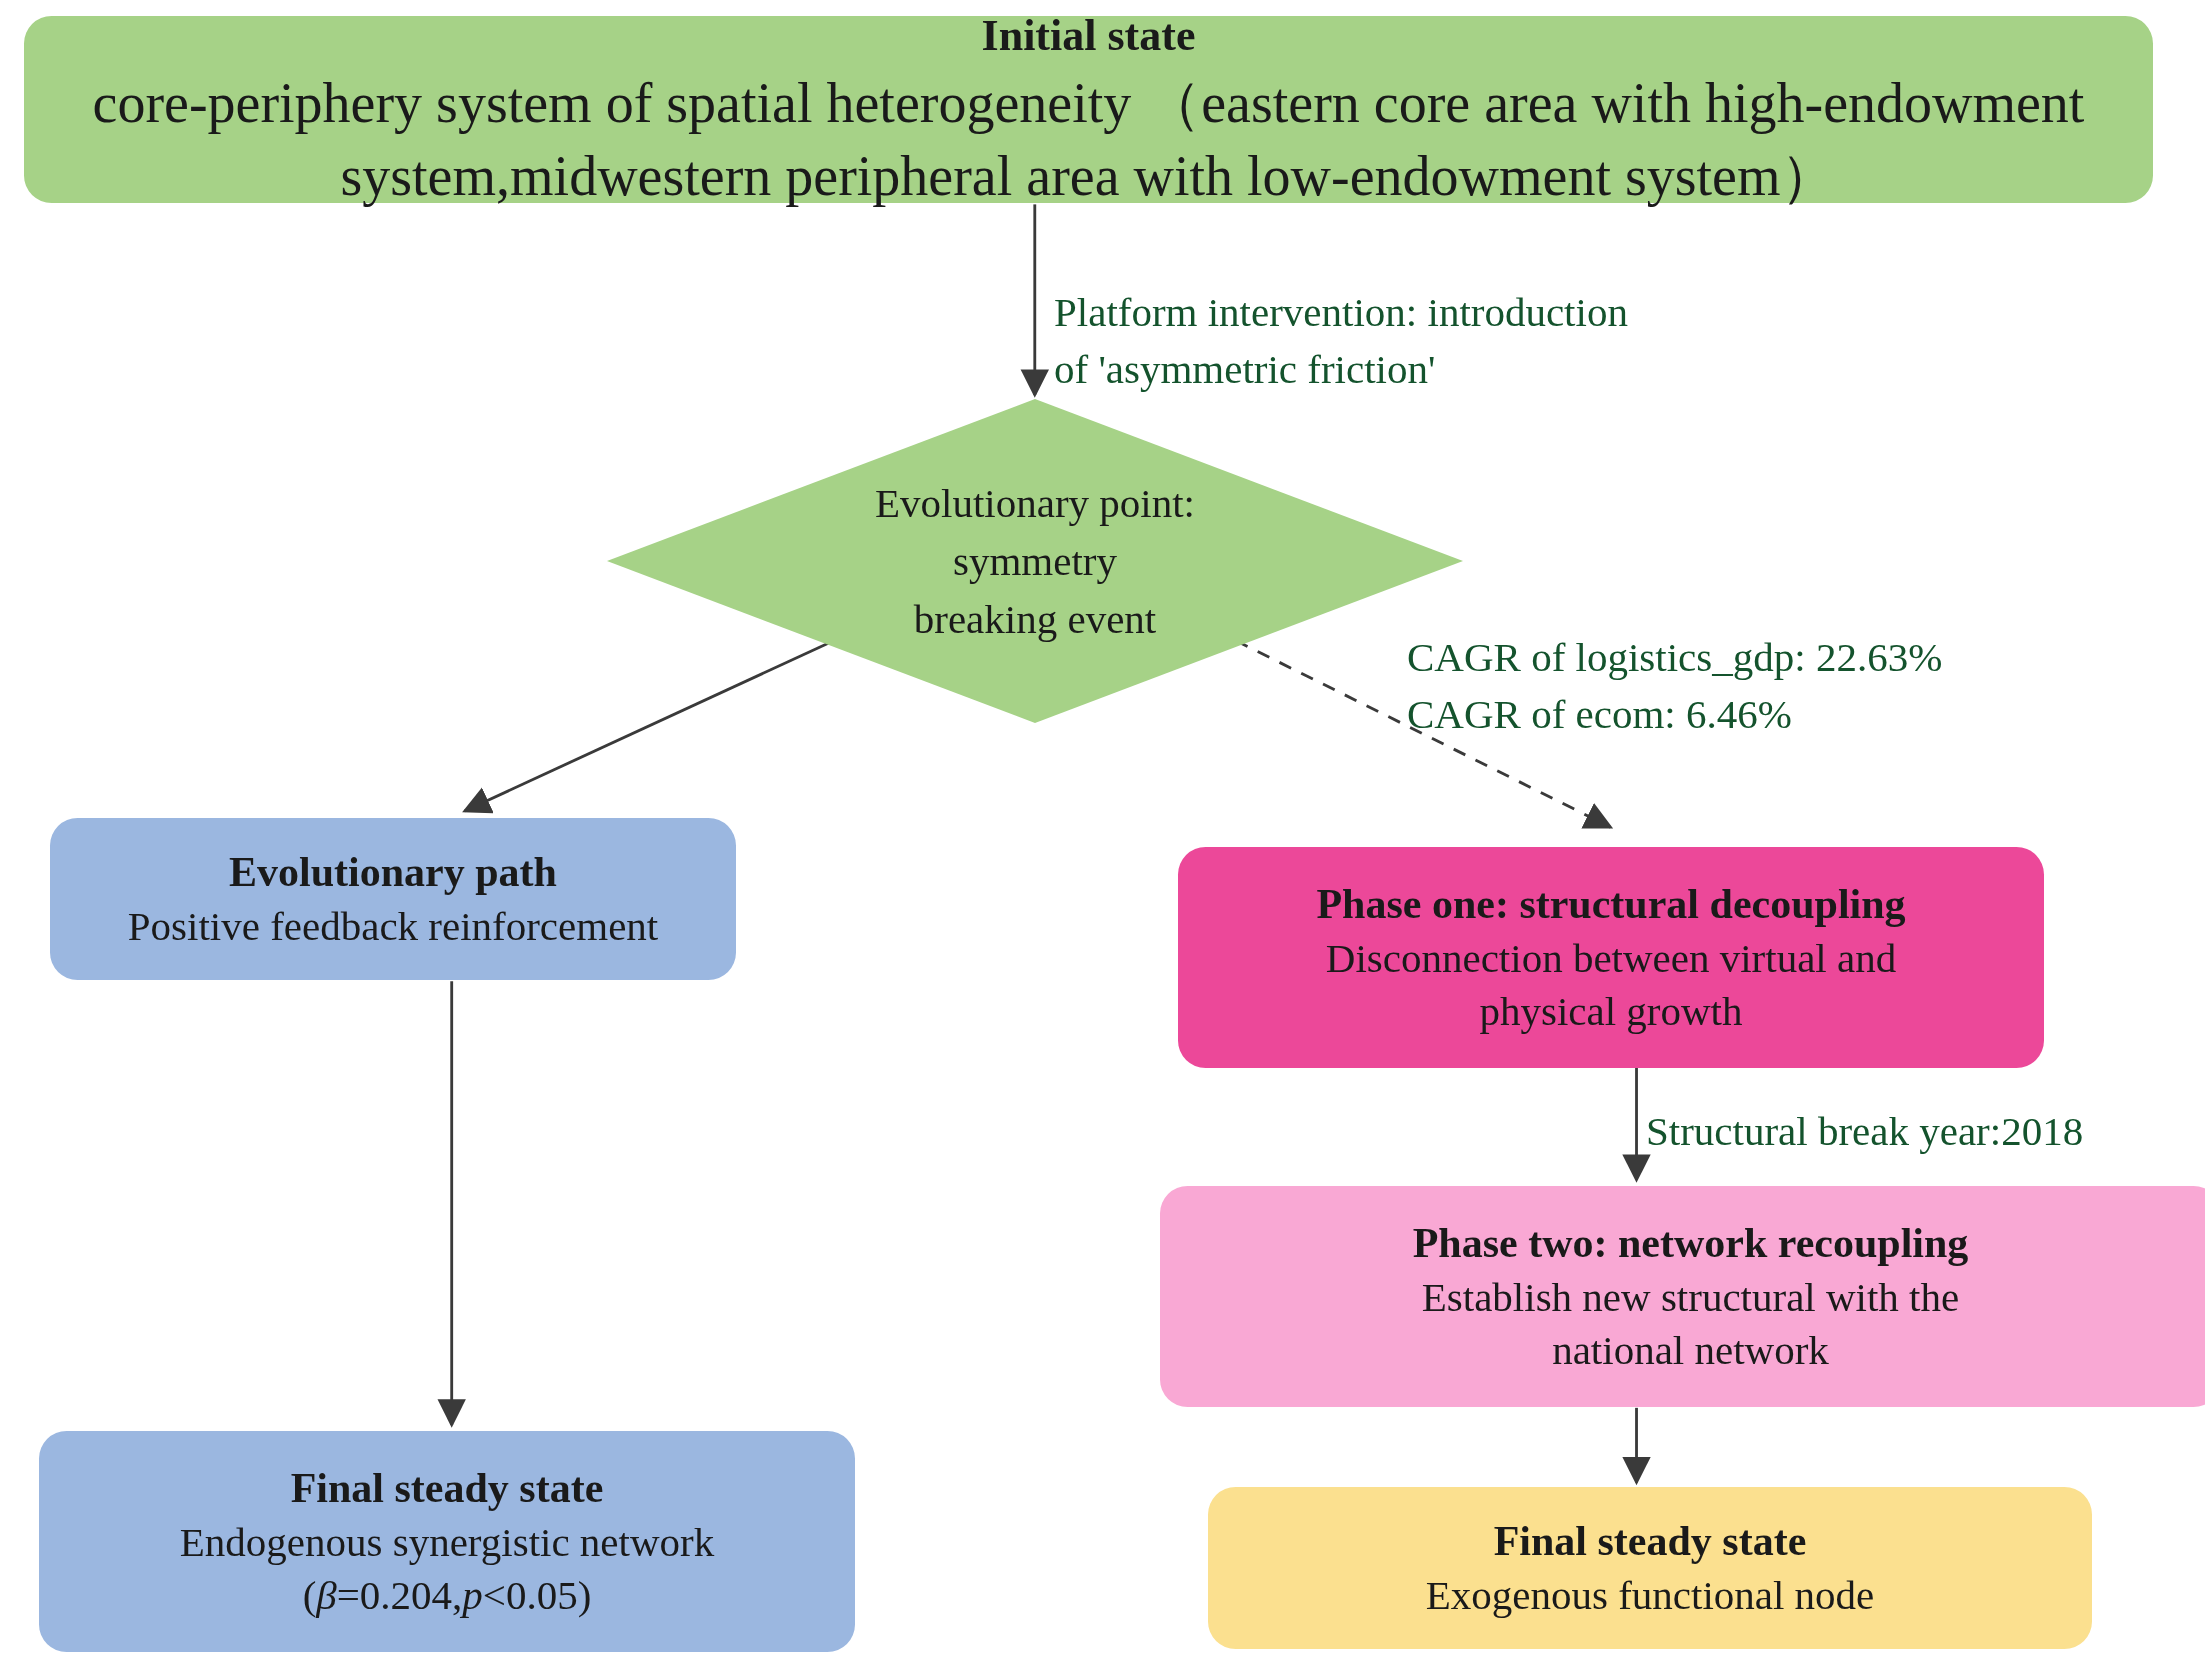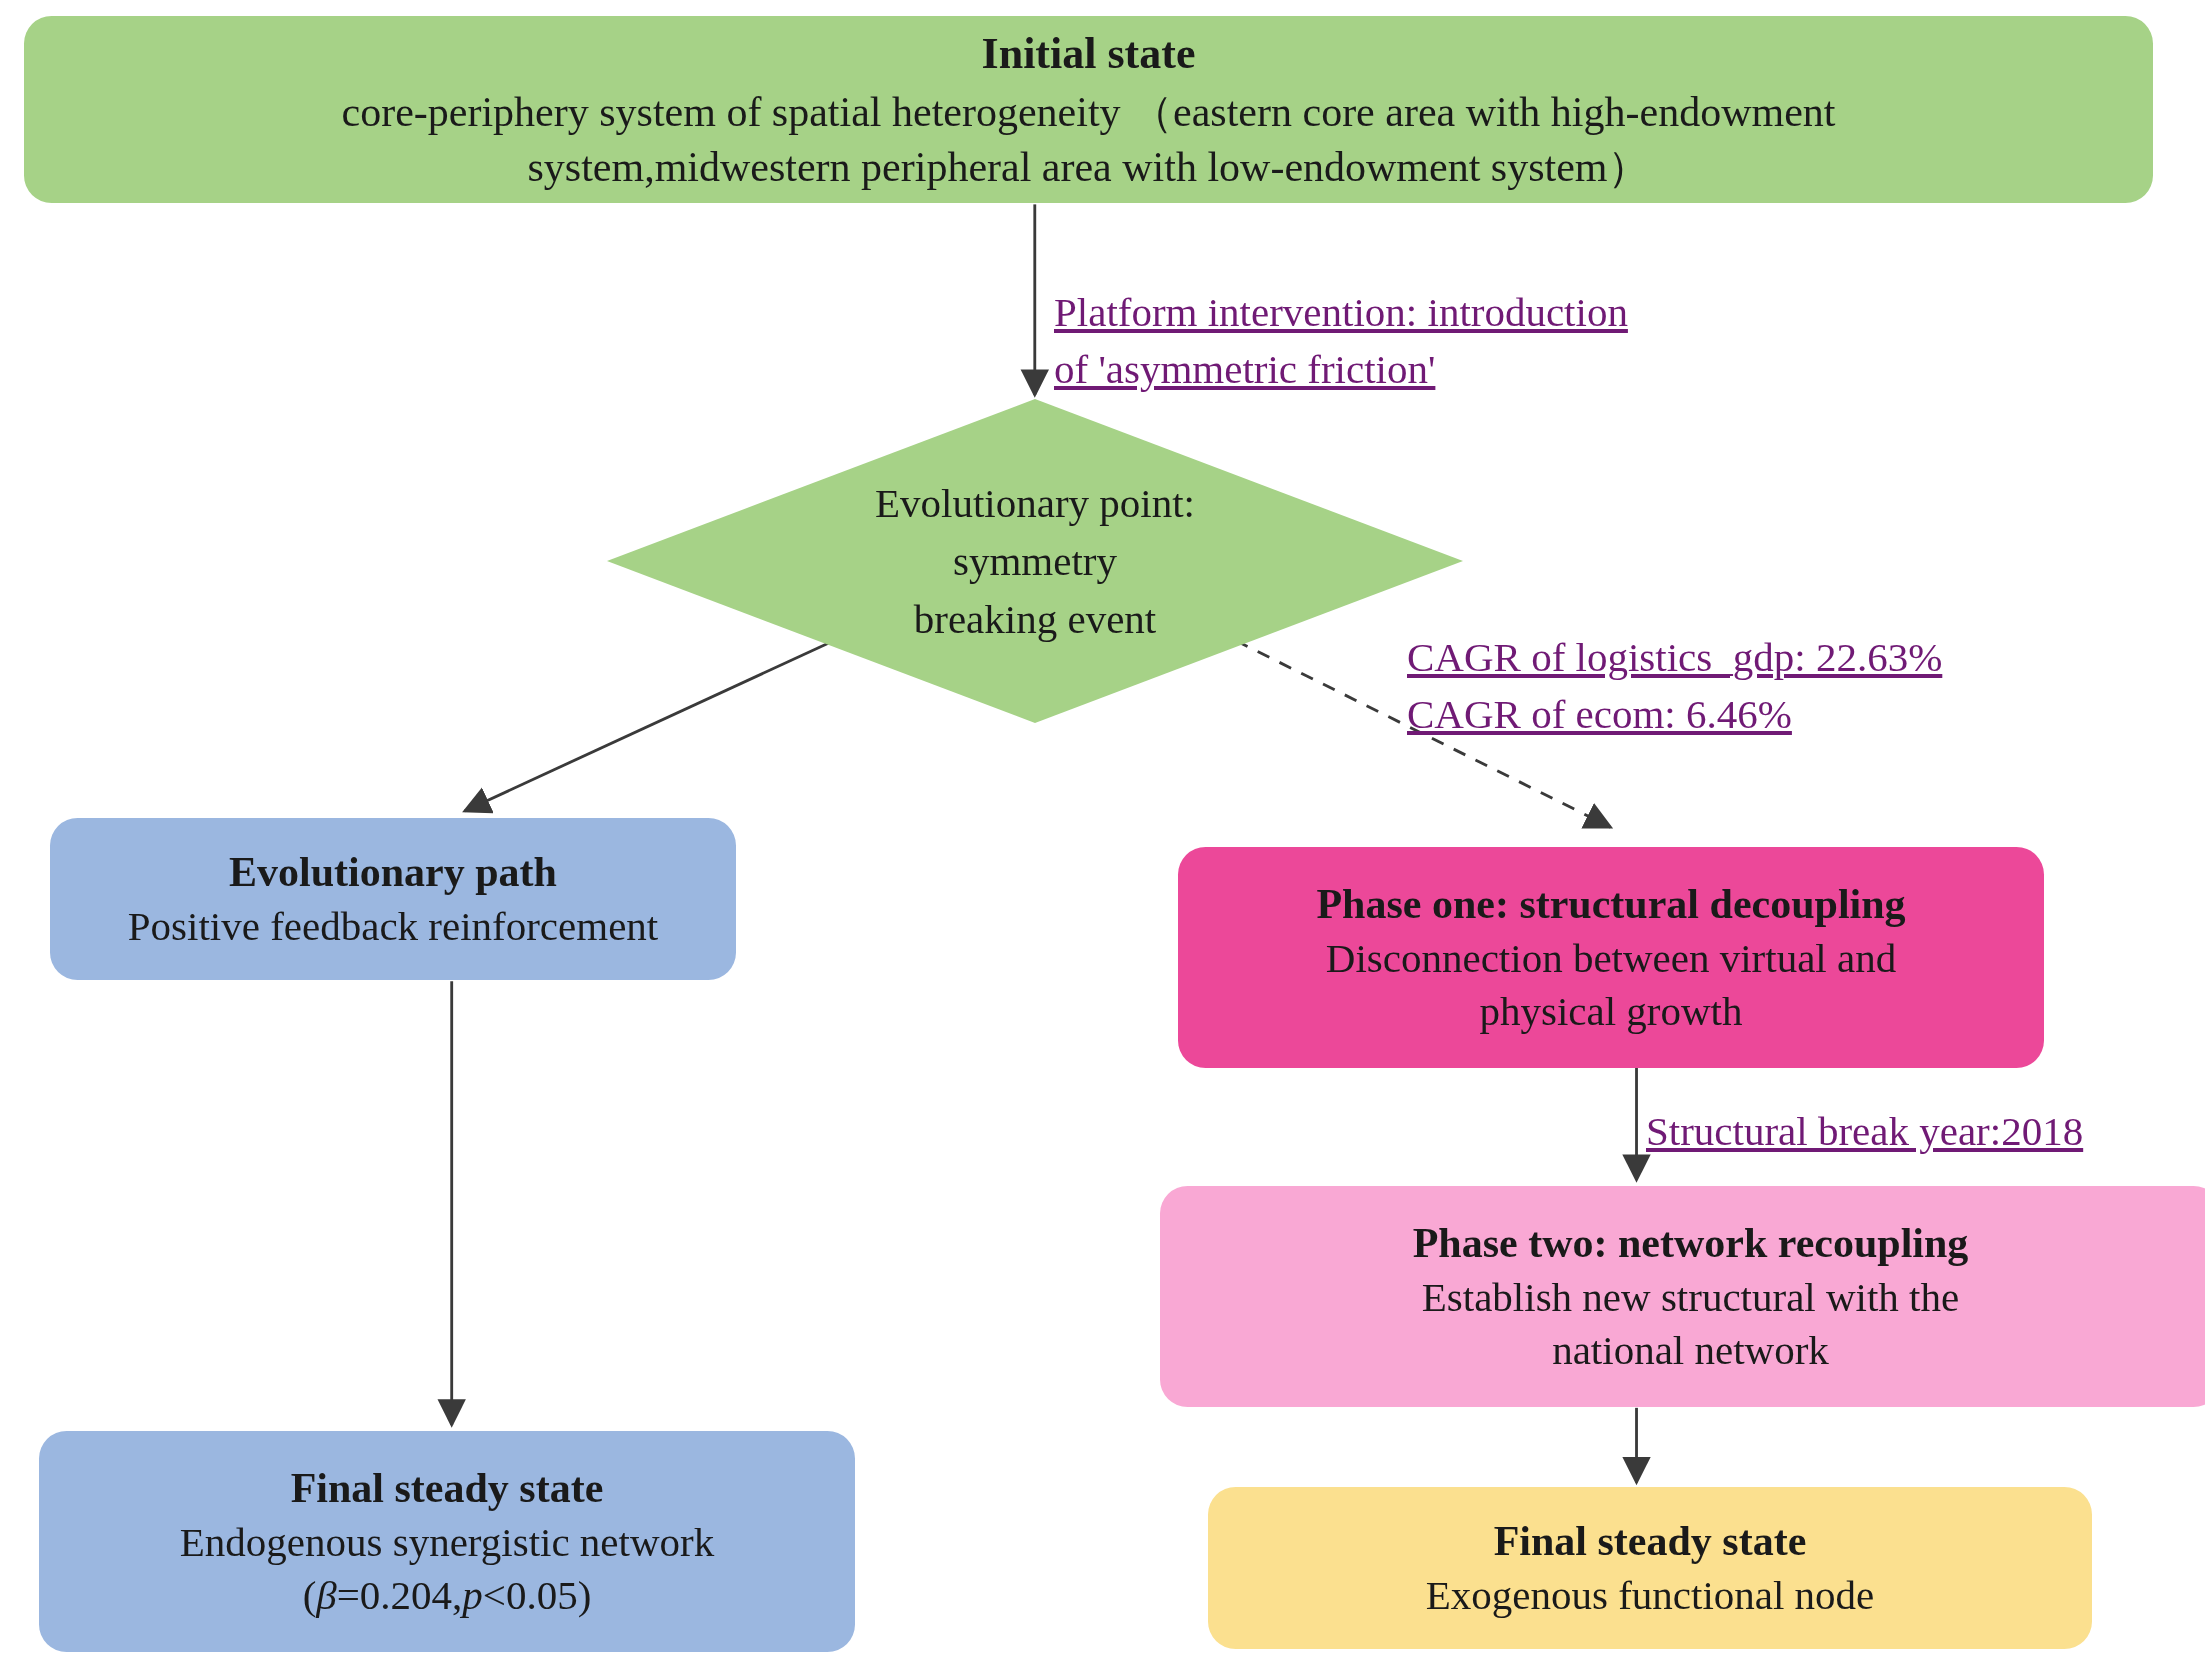--- a/index.html
+++ b/index.html
@@ -38,21 +38,21 @@
   #initial-state {
     left: 24px;
     top: 16px;
     width: 2129px;
     height: 187px;
     background: #a6d287;
     font-size: 42px;
     padding: 19px 32px;
   }
   #initial-state .title { font-size: 44px; margin-bottom: 3.2px; }
-  #initial-state .body  { font-size: 42px; }
+  #initial-state .body  { font-size: 56px; }
 
   
   #bifurcation-point {
     left: 607px;
     top: 399px;
     width: 856px;
     height: 324px;
     background: #a6d287;
     clip-path: polygon(50% 0%, 100% 50%, 50% 100%, 0% 50%);
     border-radius: 0;
@@ -116,23 +116,22 @@
     background: #fbe08f;
     font-size: 41px;
   }
   #final-state-right .title { font-size: 42px; }
 
   
   .edge-label {
     position: absolute;
     font-size: 41px;
     line-height: 1.40;
-    color: #701a75;
+    color: #14532d;
     white-space: pre-line;
-    text-decoration: underline;
   }
   #label-platform-intervention { left: 1054px; top: 284px; }
   #label-cagr { left: 1407px; top: 629px; text-align: left; }
   #label-structural-break { left: 1646px; top: 1103px; }
 
   svg#edges {
     position: absolute;
     left: 0; top: 0;
     width: 2205px;
     height: 1669px;

